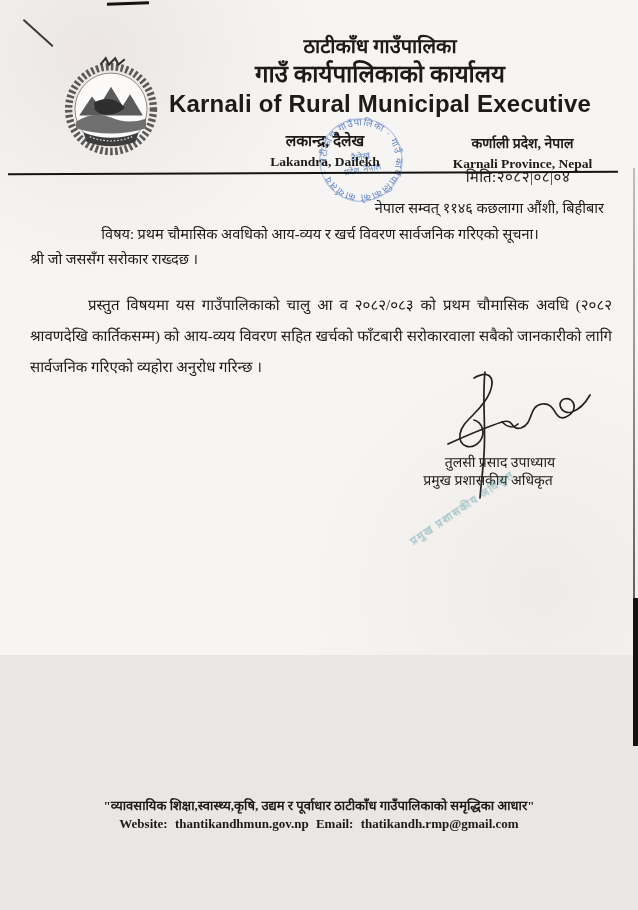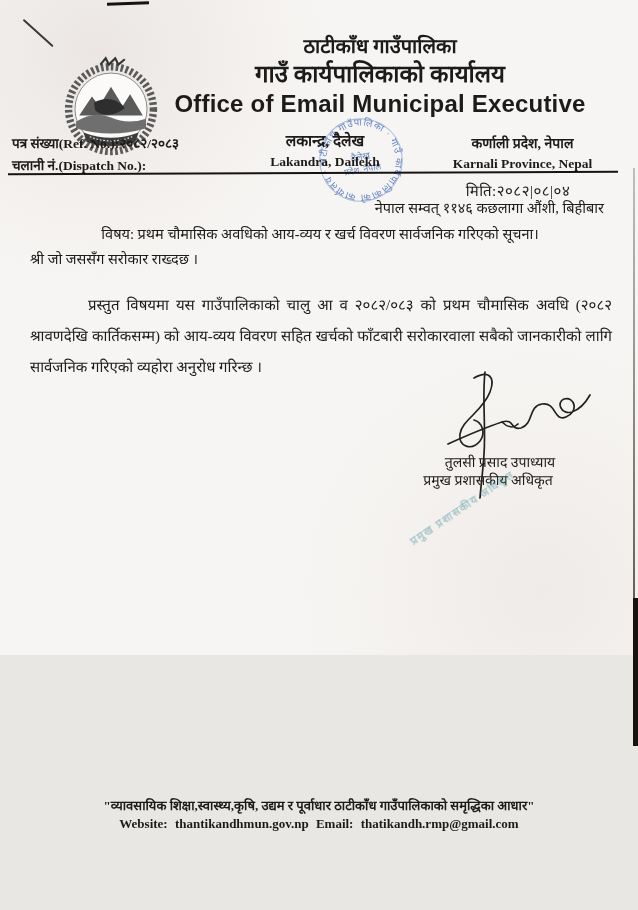--- a/index.html
+++ b/index.html
@@ -32,21 +32,21 @@
   .t-en2{font-size:24px;font-weight:bold;font-family:"Liberation Sans","DejaVu Sans",sans-serif;line-height:1.2;letter-spacing:.2px;}
   
   .info-left{left:12px;top:133px;width:250px;font-size:13.5px;font-weight:bold;line-height:1.65;}
   .info-center{left:245px;top:129px;width:160px;text-align:center;}
   .info-center .np{font-size:15.5px;font-weight:bold;}
   .info-center .en{font-size:13.5px;font-weight:bold;line-height:1.7;}
   .info-right{left:430px;top:133px;width:185px;text-align:center;}
   .info-right .np{font-size:14px;font-weight:bold;}
   .info-right .en{font-size:13.5px;font-weight:bold;line-height:1.75;}
   .head-rule{left:8px;top:172px;width:610px;height:2px;background:#161412;transform:rotate(-.25deg);}
-  .miti{left:420px;top:180px;width:196px;text-align:center;font-size:15px;letter-spacing:.5px;}
+  .miti{left:420px;top:166px;width:196px;text-align:center;font-size:15px;letter-spacing:.5px;}
   
   .stamp1{left:313px;top:112px;width:96px;height:96px;opacity:.78;transform:rotate(-10deg);mix-blend-mode:multiply;}
   
   .sambat{left:200px;top:197px;width:404px;text-align:right;font-size:14.5px;}
   .subject{left:60px;top:223px;width:520px;text-align:center;font-size:14.5px;}
   .salutation{left:30px;top:248px;width:400px;font-size:14.5px;}
   .paragraph{left:30px;top:290px;width:582px;font-size:15px;line-height:2.05;text-align:justify;text-indent:58px;}
   
   .sig-svg{left:418px;top:368px;width:180px;height:140px;}
   .sig-name{left:400px;top:444px;width:200px;text-align:center;font-size:14px;margin-top:8px;}
@@ -78,27 +78,23 @@
       <path d="M34,46 C44,40 56,42 63,51 C55,58 42,60 35,53 Z" fill="#2e2e2e"></path>
       <path d="M17,64 Q34,53 50,60 Q66,67 83,61 L83,70 Q50,80 17,70 Z" fill="#6f6f6f"></path>
       <path d="M24,74 Q50,84 76,74 L73,83 Q50,91 27,83 Z" fill="#3d3d3d"></path>
       <path d="M30,78 Q50,86 70,78" fill="none" stroke="#fbfaf8" stroke-width="1" stroke-dasharray="1.5 1.8"></path>
     </svg>
   </div>
 
   <div class="abs head-block">
     <div class="t-np1">ठाटीकाँध गाउँपालिका</div>
     <div class="t-np2">गाउँ कार्यपालिकाको कार्यालय</div>
-    <div class="t-en2">Office of Email Municipal Executive</div>
+    <div class="t-en2">Karnali of Rural Municipal Executive</div>
   </div>
 
-  <div class="abs info-left">
-    <div>पत्र संख्या(Ref. No.):२०८२/२०८३</div>
-    <div>चलानी नं.(Dispatch No.):</div>
-  </div>
   <div class="abs info-right">
     <div class="np">कर्णाली प्रदेश, नेपाल</div>
     <div class="en">Karnali Province, Nepal</div>
   </div>
   <div class="abs info-center">
     <div class="np">लकान्द्र, दैलेख</div>
     <div class="en">Lakandra, Dailekh</div>
   </div>
   <div class="abs head-rule"></div>
   <div class="abs miti">मिति:२०८२|०८|०४</div>

